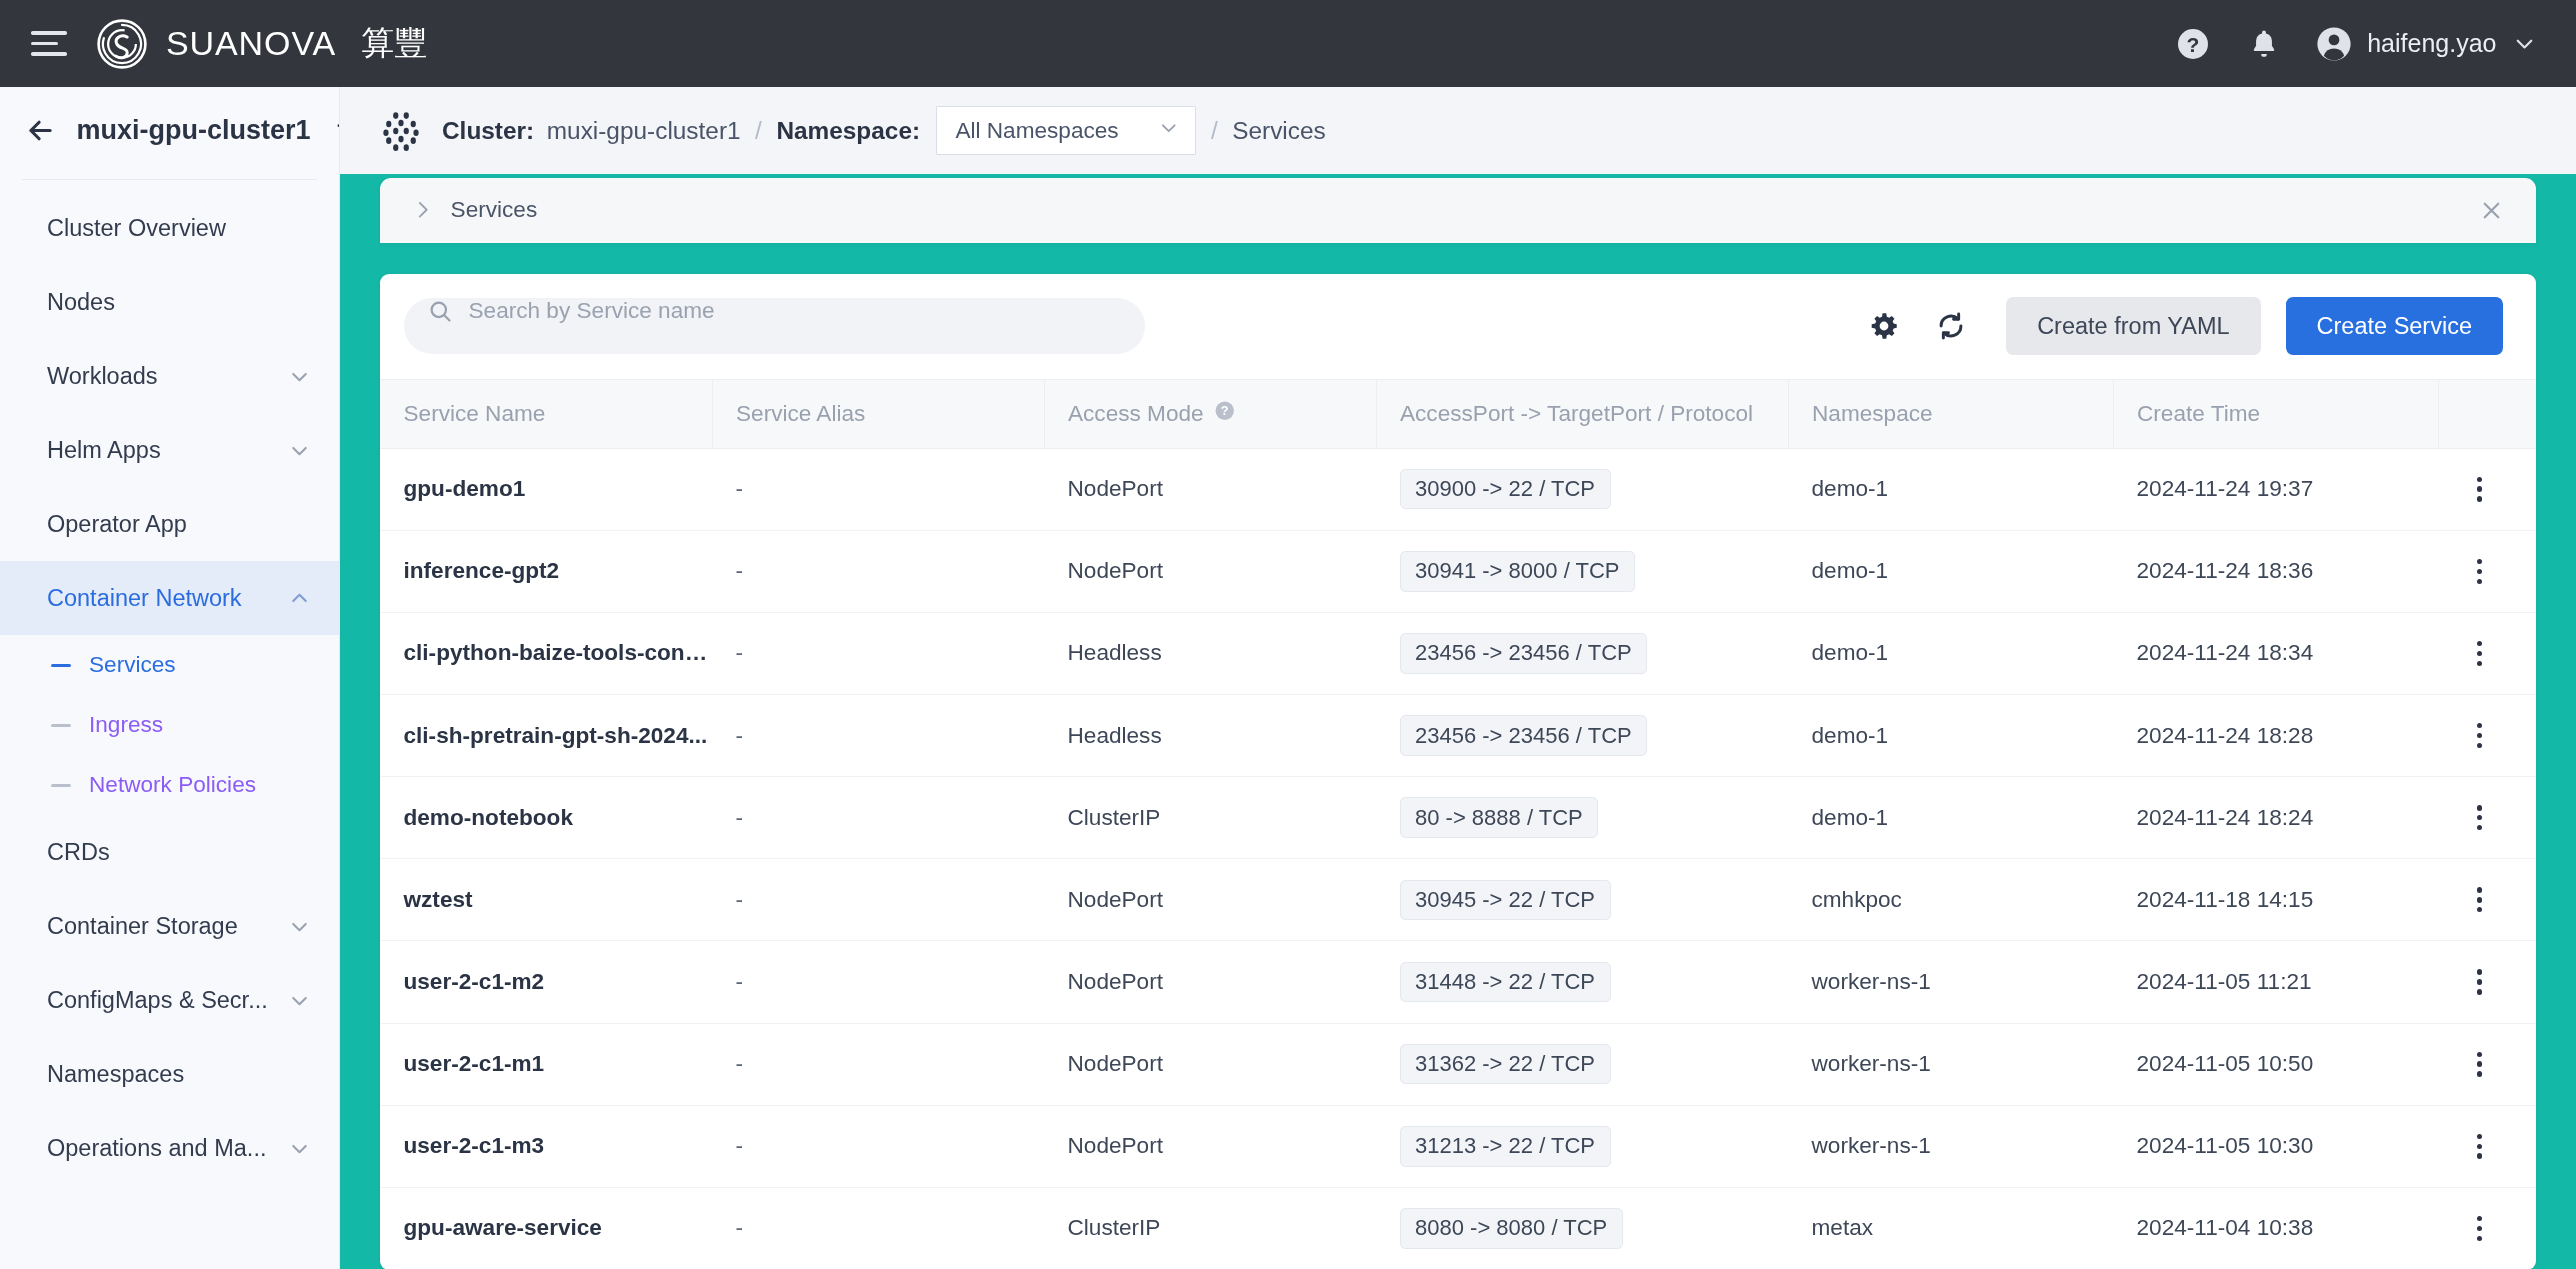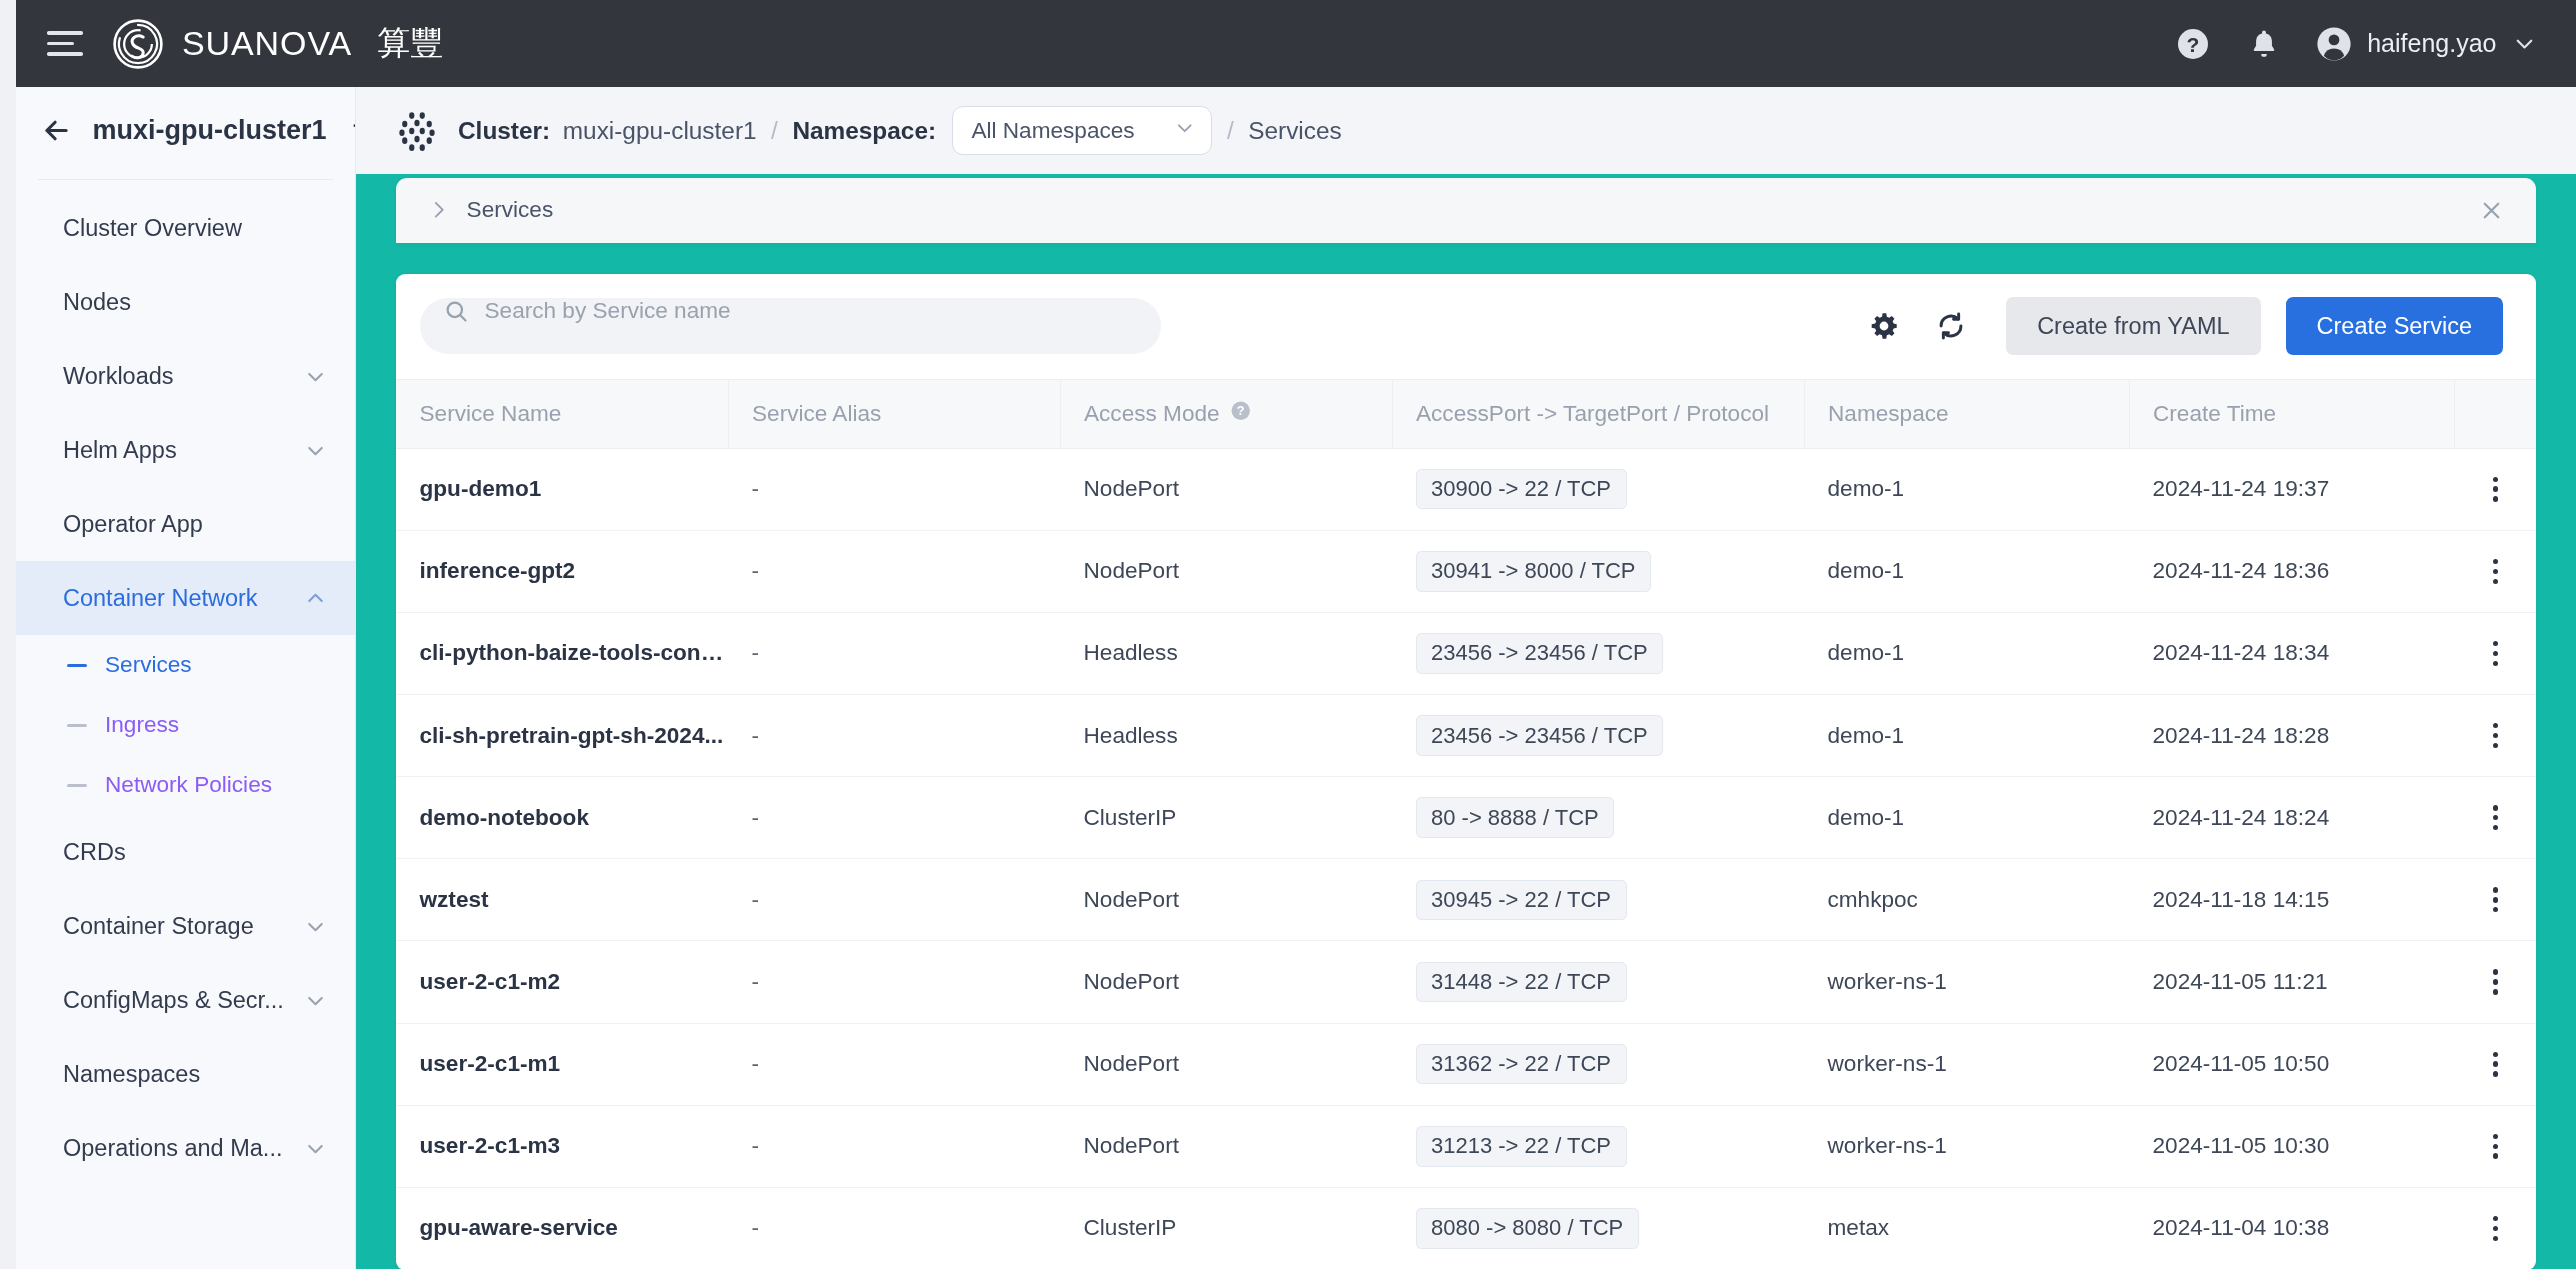--- a/index.html
+++ b/index.html
@@ -2,21 +2,21 @@
 <html style="font-size:14.5px"><head>
 <meta charset="utf-8">
 <style>
   * { box-sizing: border-box; margin: 0; padding: 0; }
   html, body {
     width: 2576px; height: 1270px;
     background: #eff1f5;
     font-family: "Liberation Sans", sans-serif;
     overflow: hidden;
   }
-  .app { width: 2576px; height: 1270px; display: flex; flex-direction: column; padding-left: 16px; }
+  .app { width: 2576px; height: 1270px; display: flex; flex-direction: column; }
 
   
   .topbar {
     height: 87px; min-height: 87px;
     background: #33363d;
     display: flex; align-items: center;
     padding: 0 38px 0 31px;
     color: #e8eaee;
   }
   .hamburger { width: 40px; height: 40px; display: flex; flex-direction: column;
@@ -77,21 +77,21 @@
     height: 87px; min-height:87px; display:flex; align-items:center;
     padding: 0 40px; gap: 0; background:#f3f5f8;
   }
   .k8s-dots { width: 42px; height: 42px; margin-right: 20px; flex:none; }
   .crumb-key { font-size: 24.4px; font-weight: 700; color:#2b3445; }
   .crumb-val { font-size: 24.4px; color:#4b5costly; }
   .crumb-val { color:#4a5468; }
   .crumb-slash { font-size: 24.4px; color:#b4bcc9; margin: 0 14.5px; }
   .ns-select {
     margin-left: 16.3px; height: 49px; min-width: 260px;
-    background:#fff; border:0.9px solid #d9dee6; border-radius:11px;
+    background:#fff; border:0.9px solid #d9dee6; border-radius:1px;
     display:flex; align-items:center; padding: 0 14.5px 0 18px;
     font-size: 22.6px; color:#4a5468; cursor:pointer; gap: 12.6px;
   }
   .ns-select .caret { margin-left:auto; }
   .crumb-last { font-size: 24.4px; color:#4a5468; }
 
   
   .tabstrip {
     margin: 3.6px 40px 0 40px; height: 65px;
     background:#f6f7f9; border-radius: 11px 11px 0 0;

